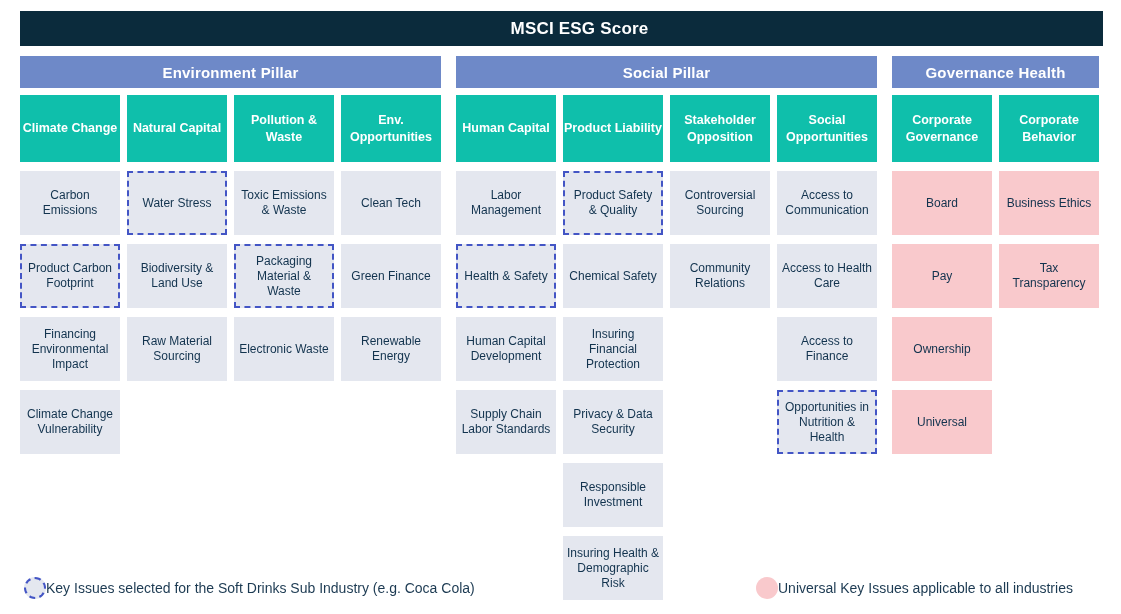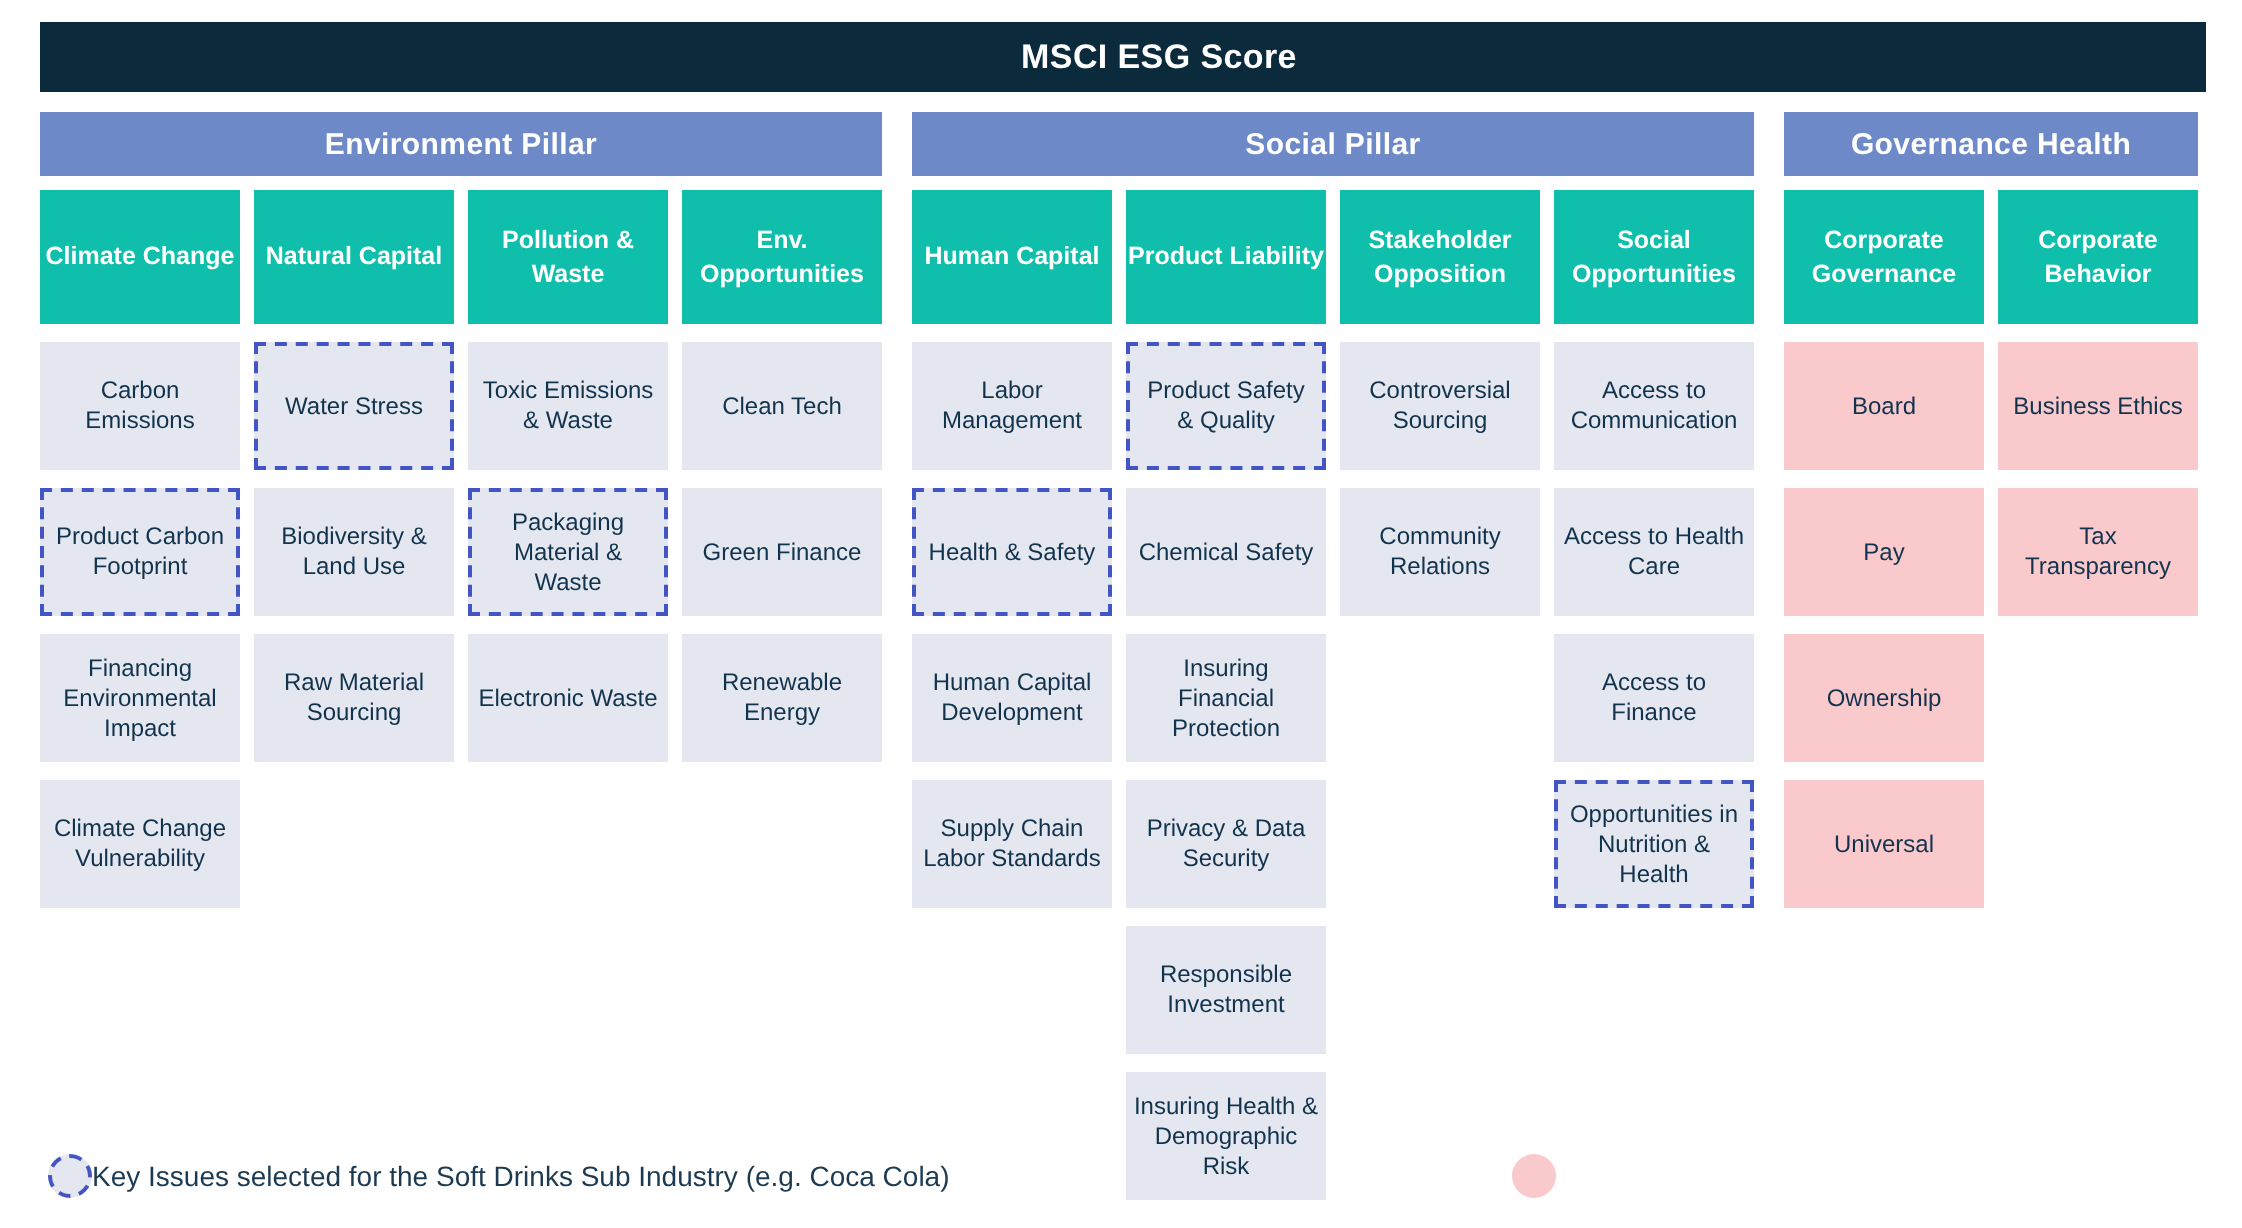--- a/index.html
+++ b/index.html
@@ -145,15 +145,16 @@
       </div>
     </div>
 
   <div class="legend legend-left">
     <span class="legend-swatch dashed"></span>
     <span class="legend-text">Key Issues selected for the Soft Drinks Sub Industry (e.g. Coca Cola)</span>
   </div>
 
   <div class="legend legend-right">
     <span class="legend-swatch pink"></span>
+    <span class="legend-text">Universal Key Issues applicable to all industries</span>
   </div>
 
 </div>
 
 </body></html>

